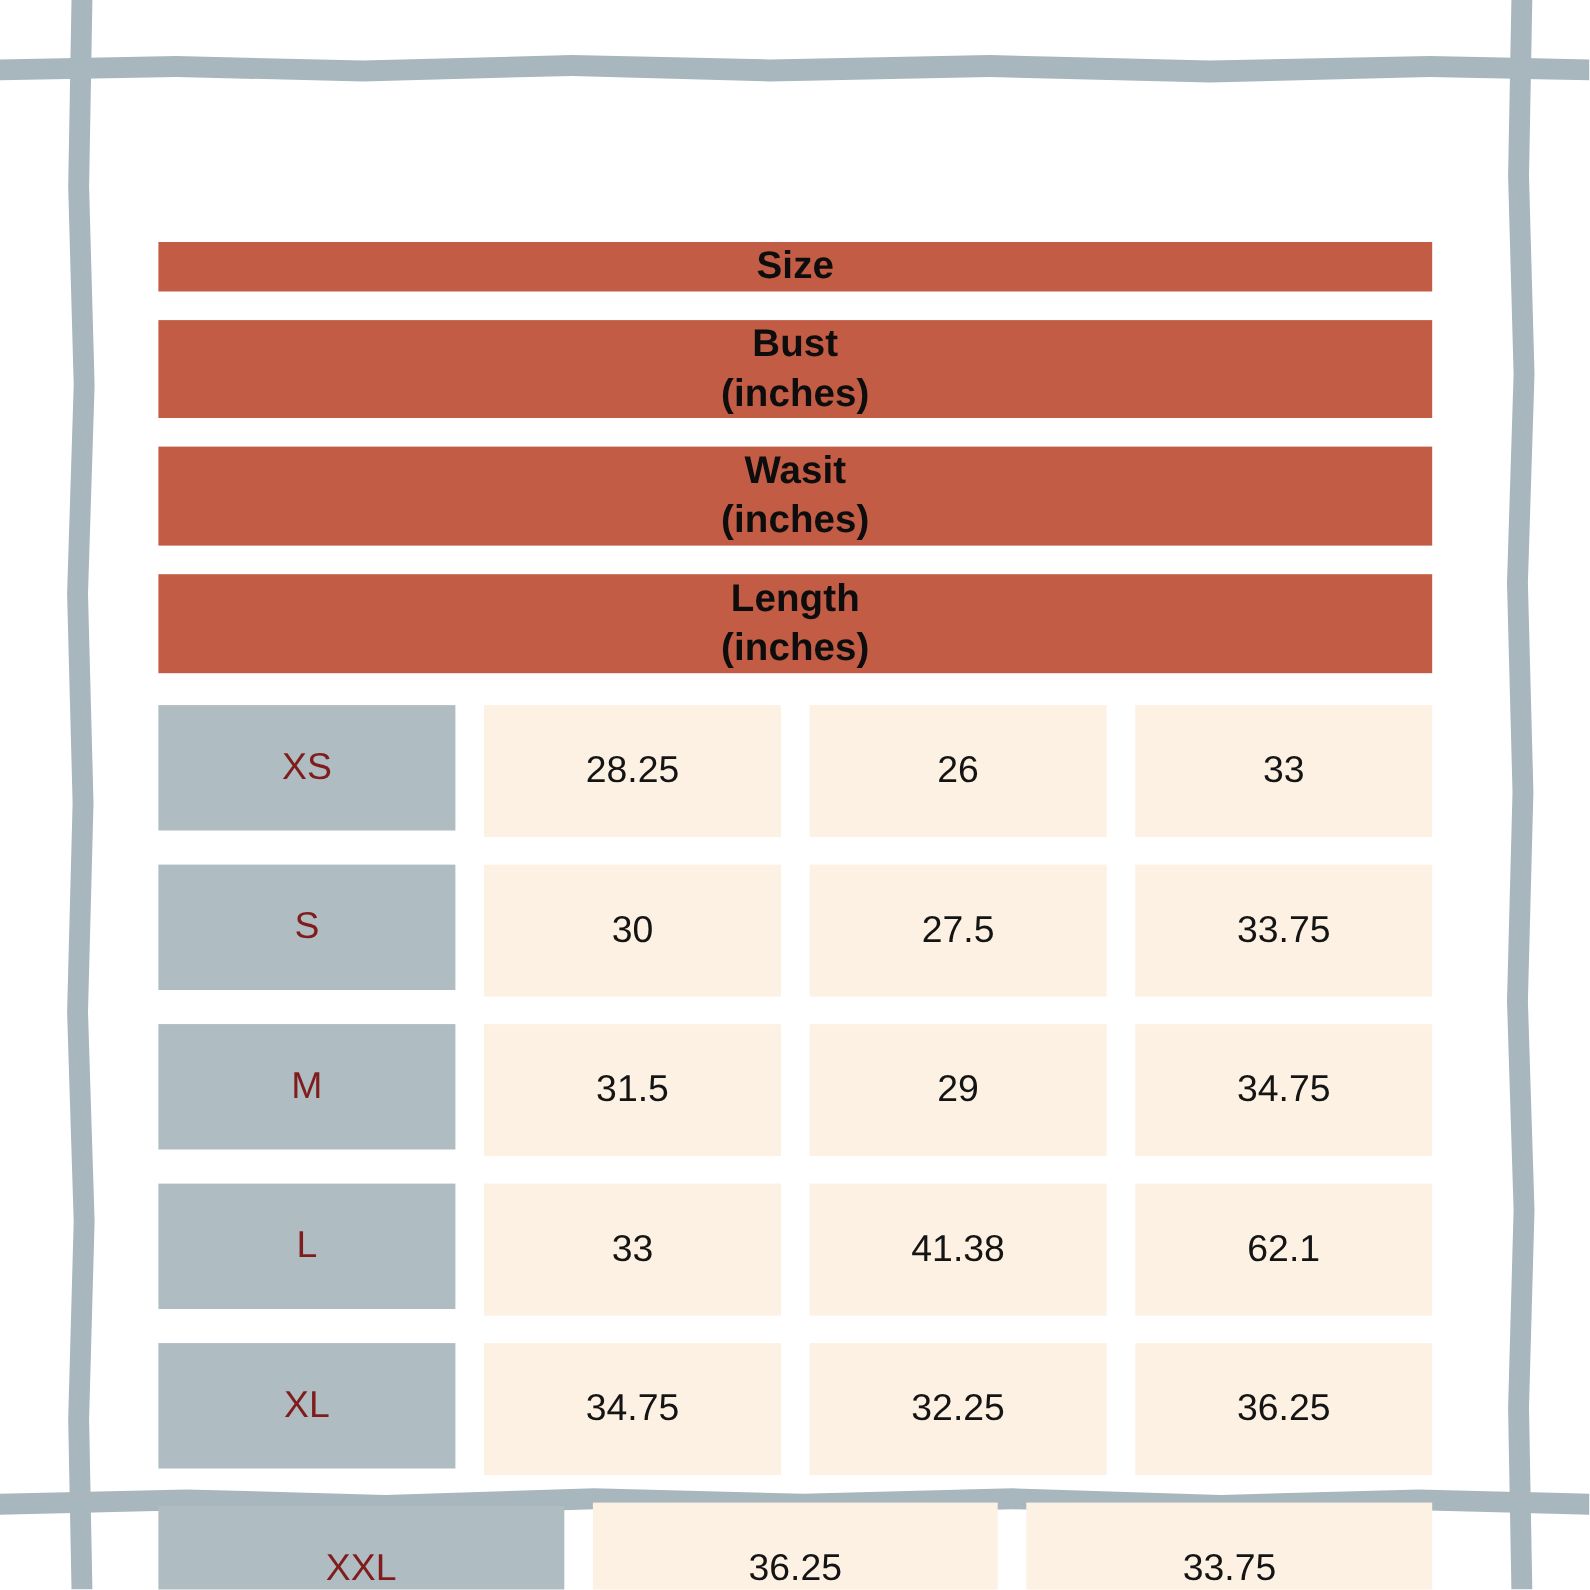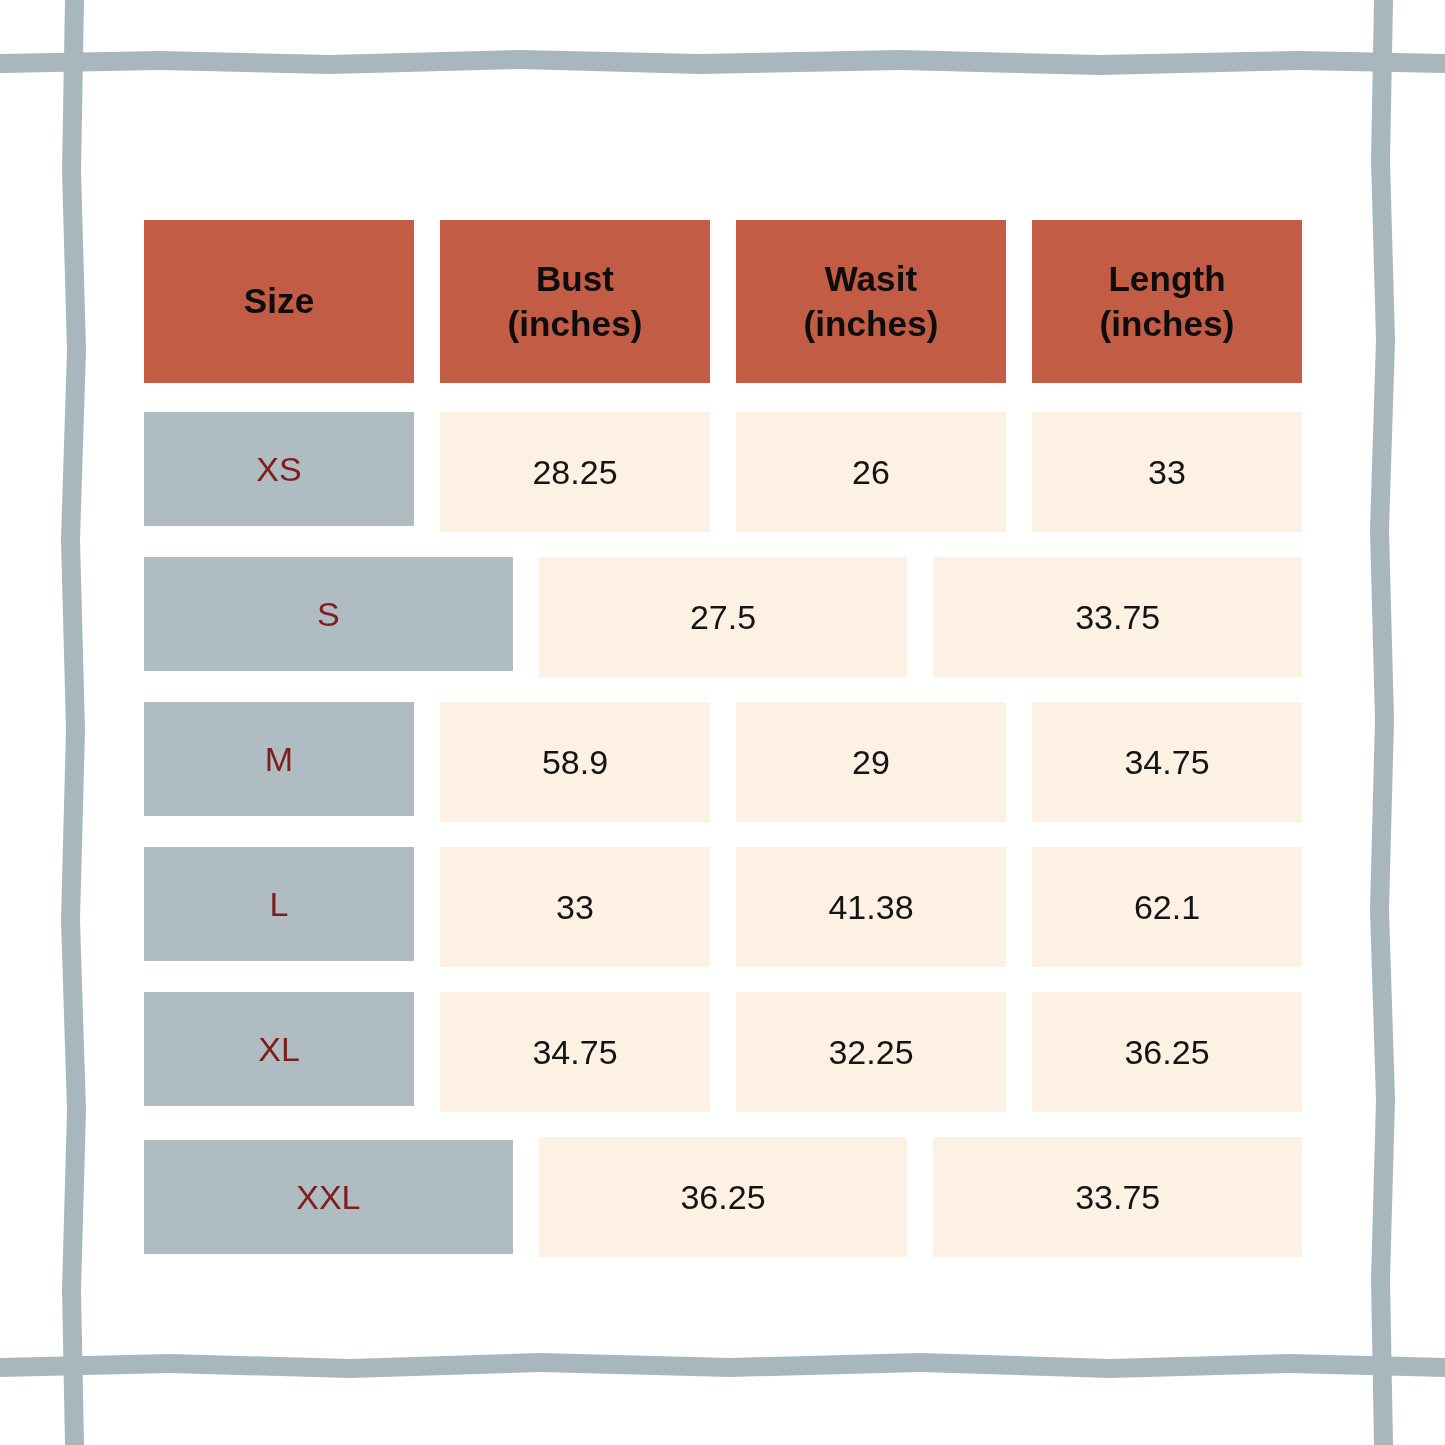--- a/index.html
+++ b/index.html
@@ -33,20 +33,21 @@
     width: 1158px;
   }
 
   .table-row {
     display: flex;
     gap: 26px;
     margin-bottom: 25px;
   }
   .table-row.header-row {
     margin-bottom: 29px;
+    flex-direction: column;
   }
   .table-row:last-child {
     margin-bottom: 0;
     align-items: center;
   }
 
   .cell {
     flex: 1 1 0;
     display: flex;
     align-items: center;
@@ -137,27 +138,28 @@
 
   <div class="table-row">
     <div class="cell size-cell">XS</div>
     <div class="cell data-cell">28.25</div>
     <div class="cell data-cell">26</div>
     <div class="cell data-cell">33</div>
   </div>
 
   <div class="table-row">
     <div class="cell size-cell">S</div>
+    <div class="cell data-cell">30</div>
     <div class="cell data-cell">27.5</div>
     <div class="cell data-cell">33.75</div>
   </div>
 
   <div class="table-row">
     <div class="cell size-cell">M</div>
-    <div class="cell data-cell">58.9</div>
+    <div class="cell data-cell">31.5</div>
     <div class="cell data-cell">29</div>
     <div class="cell data-cell">34.75</div>
   </div>
 
   <div class="table-row">
     <div class="cell size-cell">L</div>
     <div class="cell data-cell">33</div>
     <div class="cell data-cell">41.38</div>
     <div class="cell data-cell">62.1</div>
   </div>

